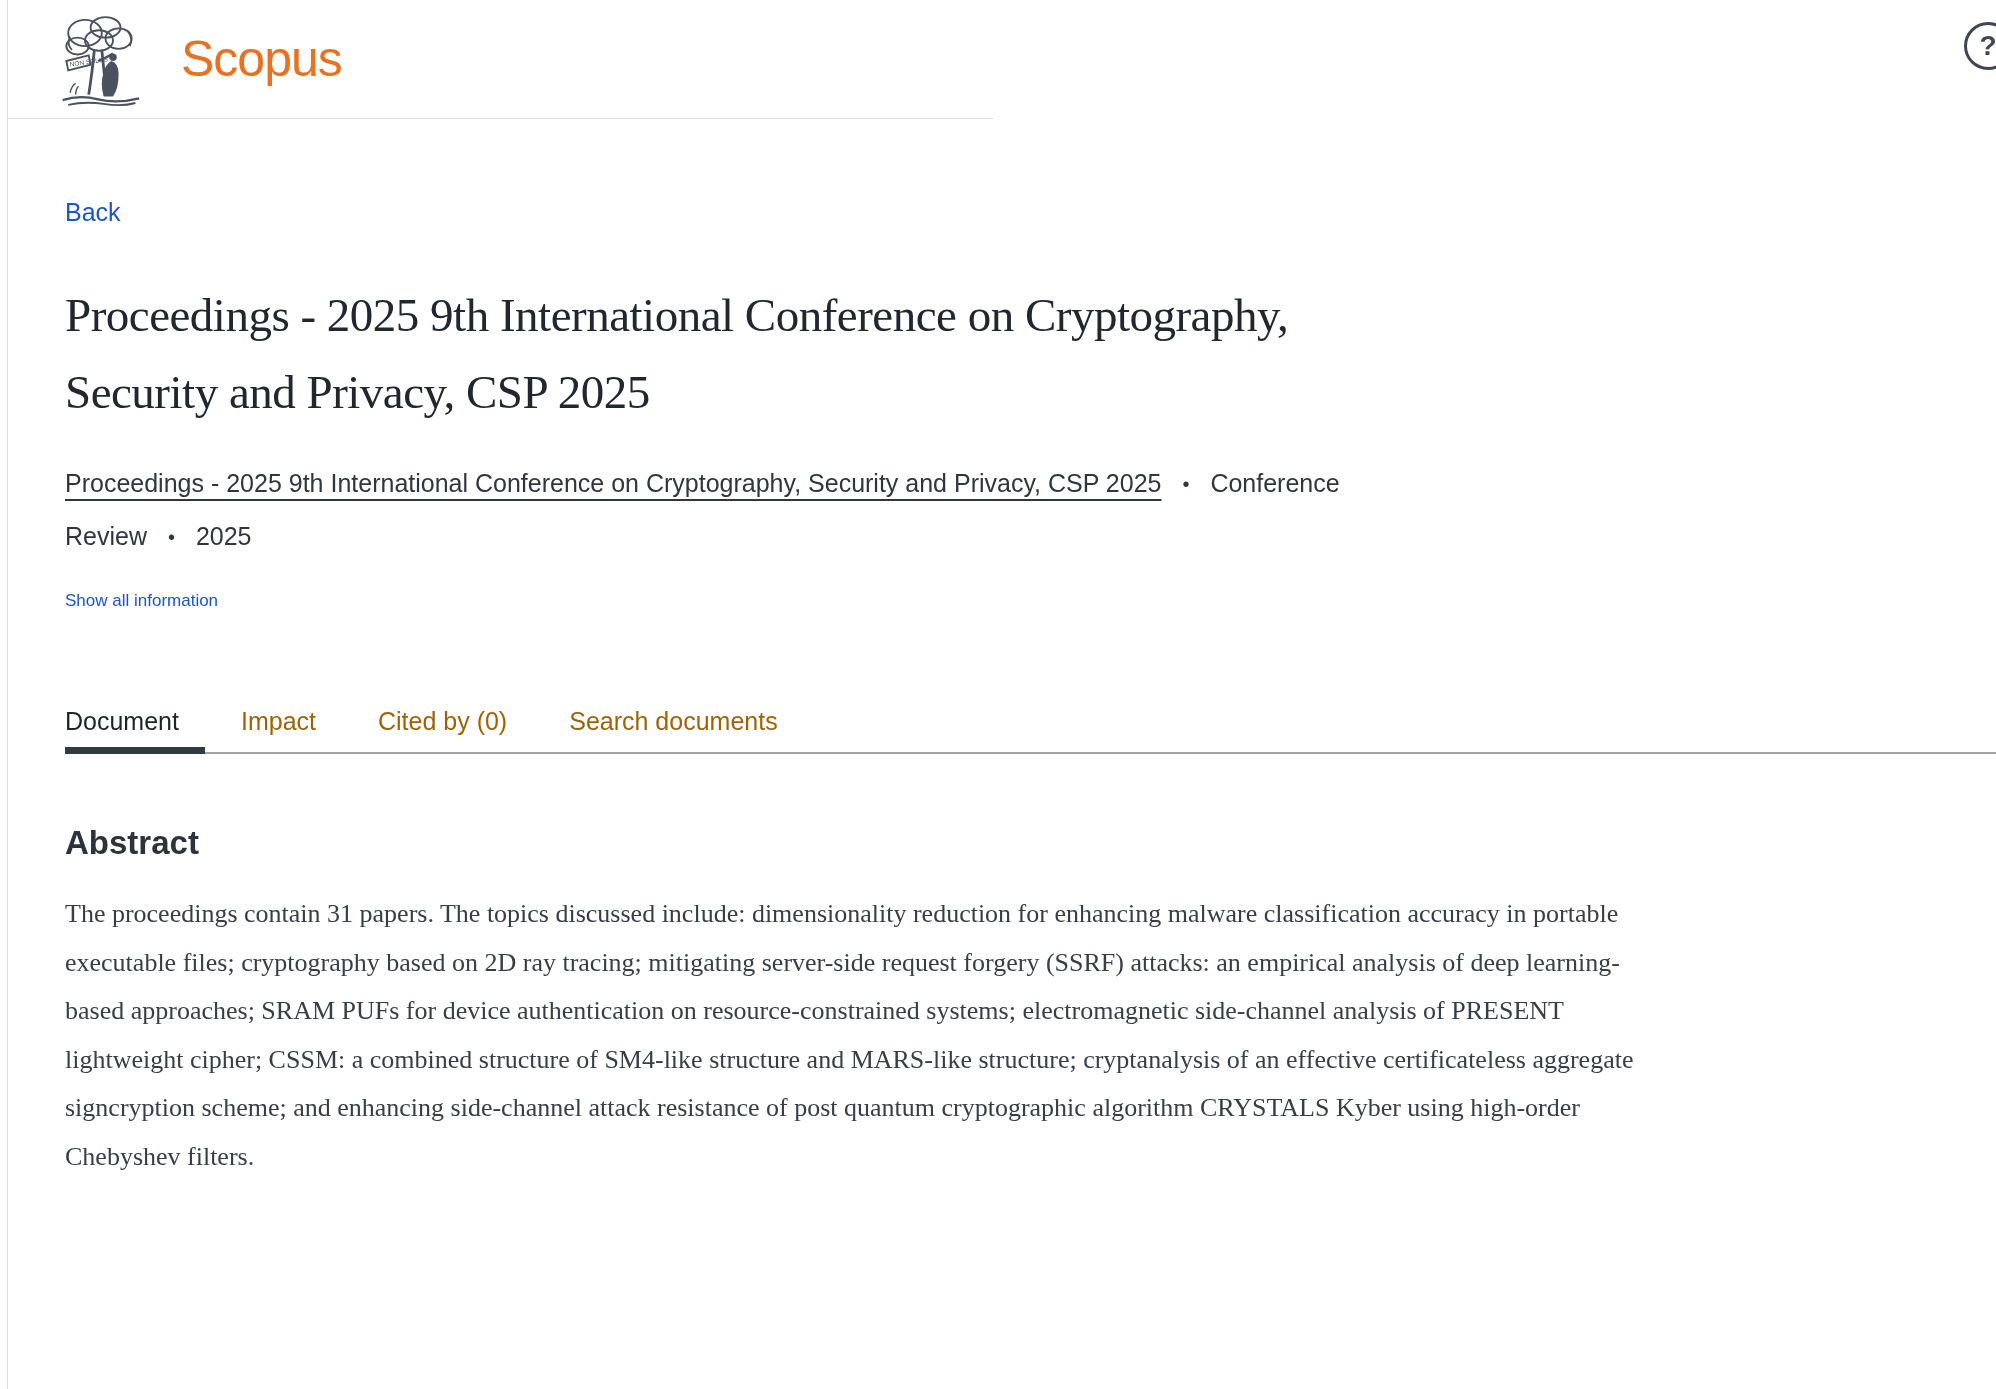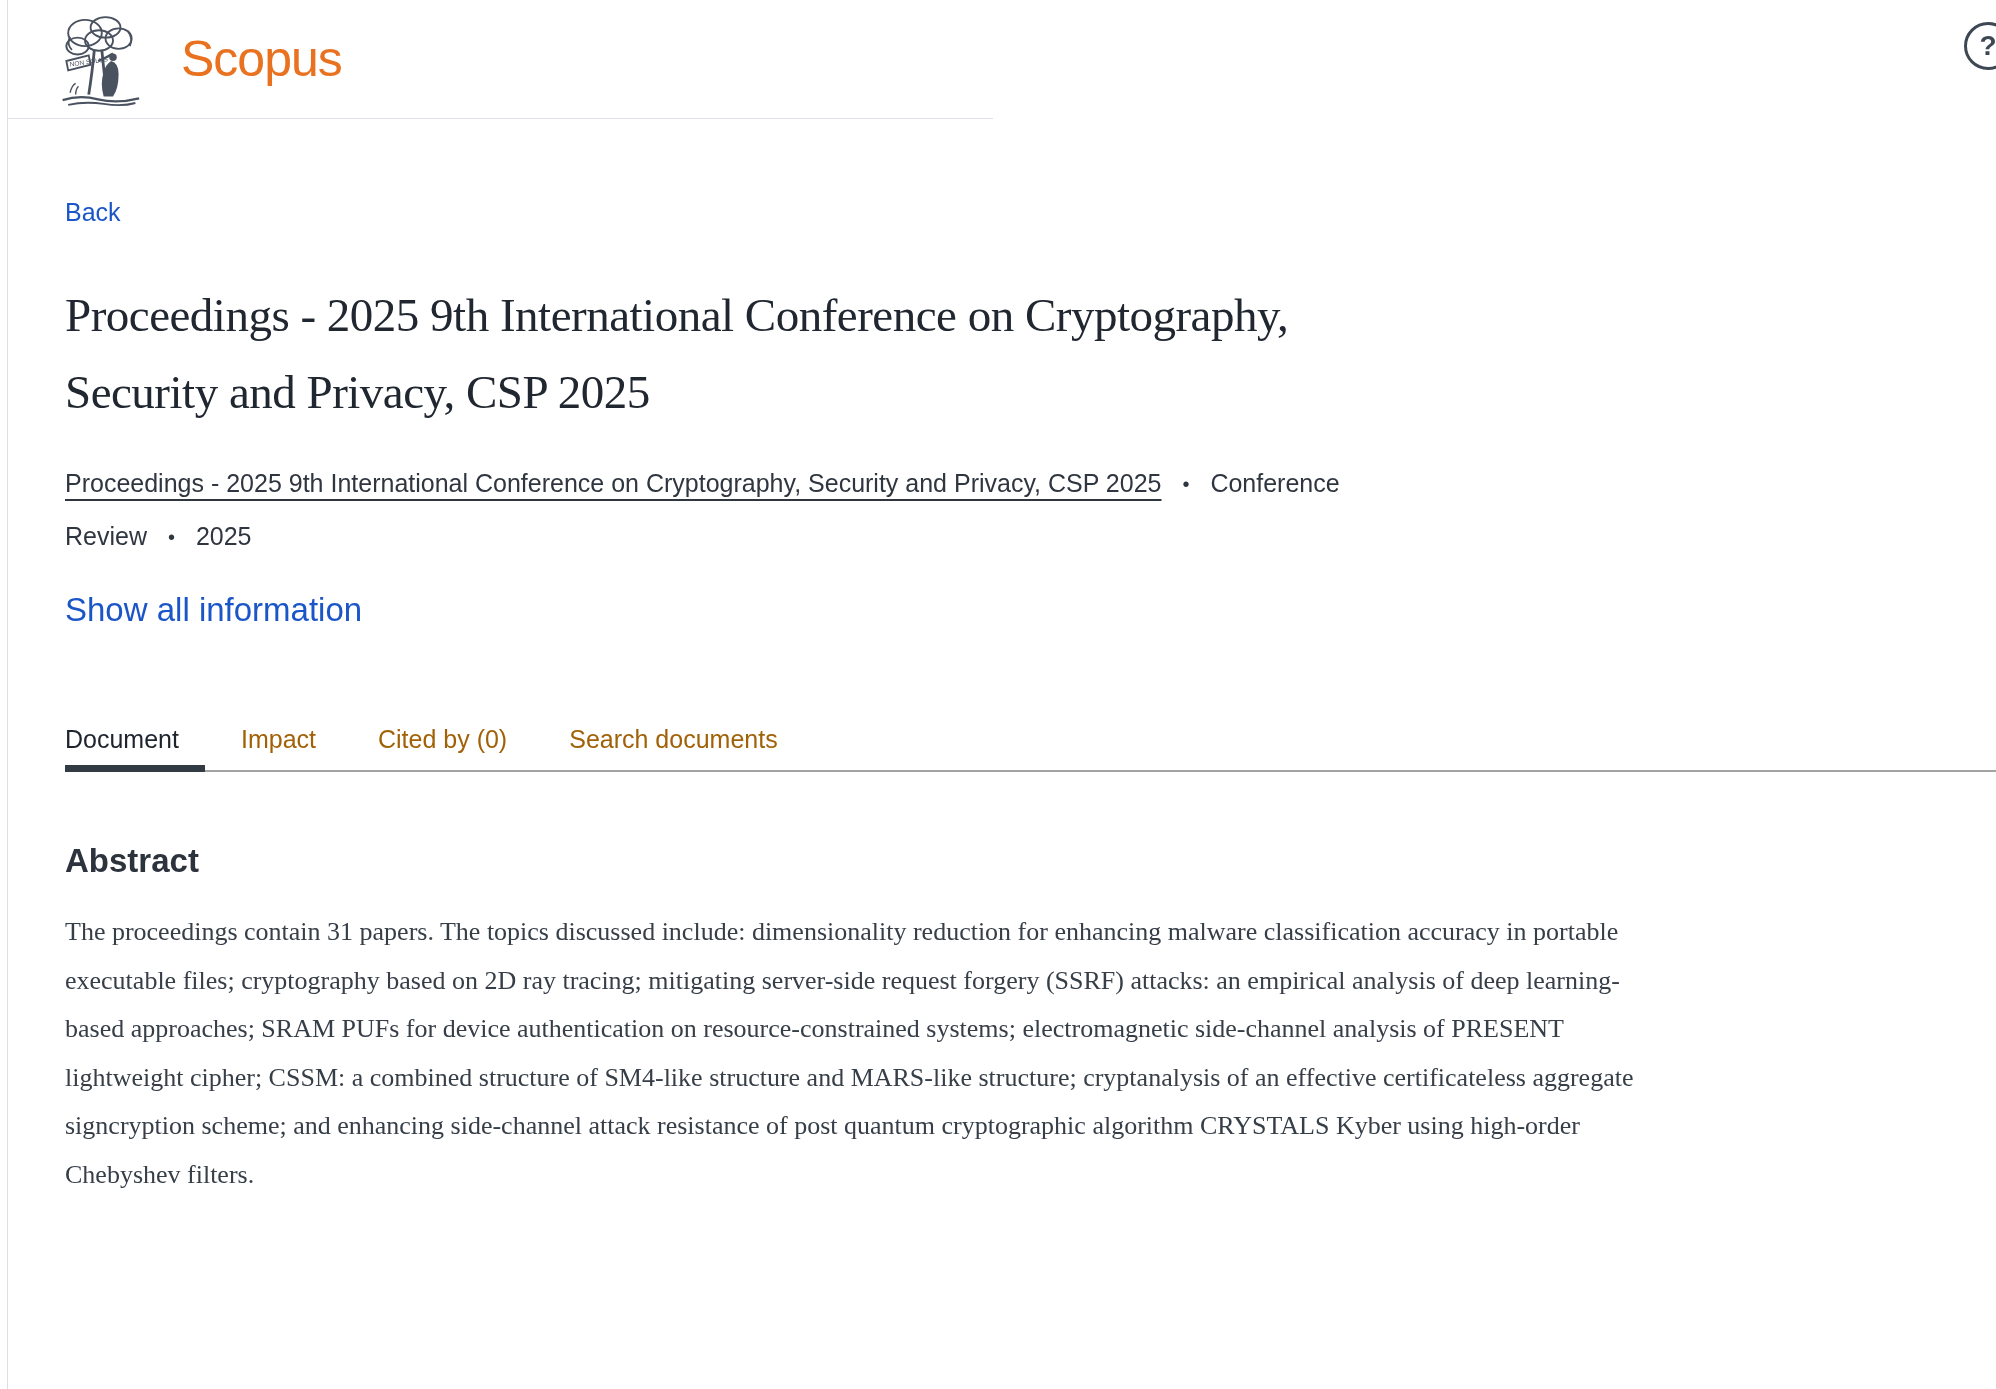--- a/index.html
+++ b/index.html
@@ -29,21 +29,21 @@
   .back { display:inline-block; margin-top:80px; font-size:25px; }
 
   h1 { margin-top:50px; font-family:"Liberation Serif", serif; font-weight:400; font-size:47px;
        line-height:77px; color:#212730; max-width:1240px; letter-spacing:-0.5px; }
 
   .source-row { margin-top:26px; font-size:25px; line-height:52px; color:#2f3640; max-width:1300px; }
   .source-link { color:#2f3640; text-decoration:underline; text-underline-offset:7px;
                  text-decoration-thickness:1.5px; cursor:pointer; }
   .dot { display:inline-block; margin:0 14px; font-size:20px; color:#2f3640; vertical-align:1px; }
 
-  .show-all { display:inline-block; margin-top:28px; font-size:33px; }
+  .show-all { display:inline-block; margin-top:28px; font-size:17px; }
 
   .actions { margin-top:60px; display:flex; align-items:center; gap:42px; }
   .action-btn { display:flex; align-items:center; gap:16px; background:none; border:none;
                 font-family:"Liberation Sans", sans-serif; font-size:26px; color:#1a56c8; cursor:pointer; }
   .chev { margin-left:4px; }
 
   .tabs { margin-top:96px; display:flex; gap:62px; border-bottom:2px solid #a3a3a3;
           width:calc(1996px - 57px); }
   .tab { position:relative; font-size:25px; color:#a16207; padding-bottom:16px; cursor:pointer; }
   .tab.active { color:#1d242e; }

